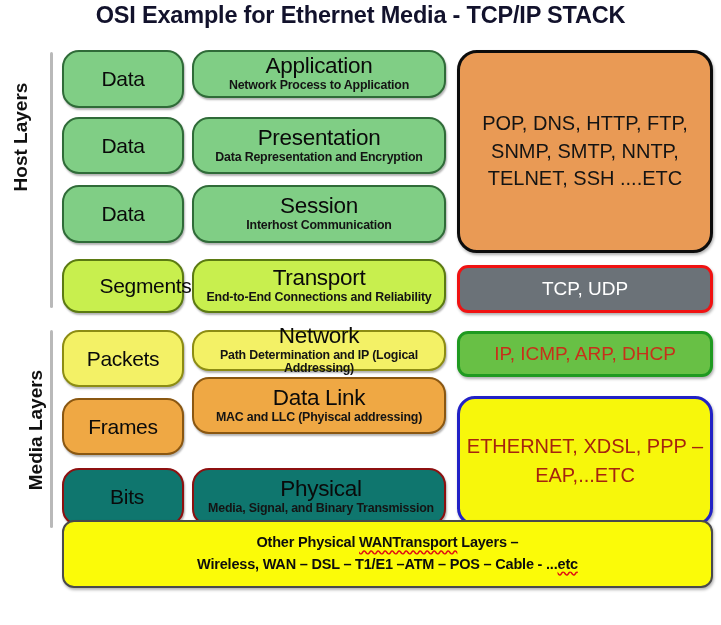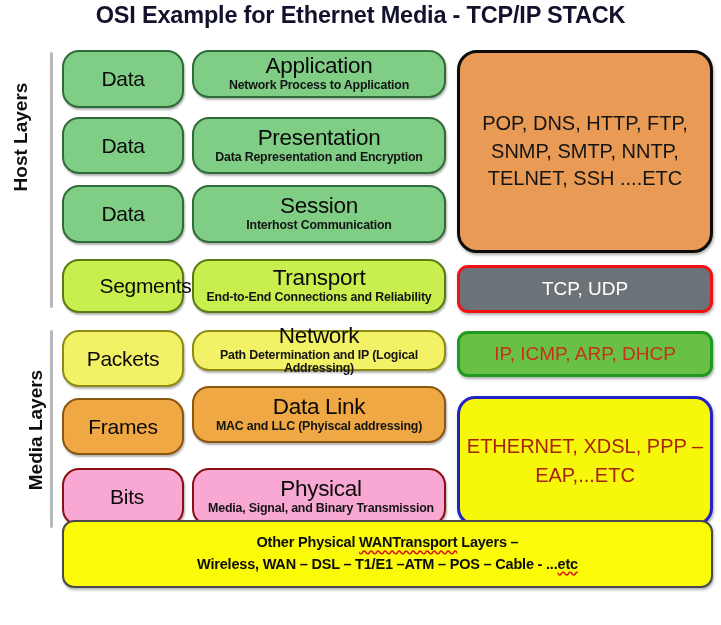--- a/index.html
+++ b/index.html
@@ -103,21 +103,21 @@
     text-align: center;
     letter-spacing: -0.2px;
     margin-top: 1px;
   }
 
   
   .c-green   { background: #80ce85; border-color: #2f6b38; }
   .c-ygreen  { background: #c8ef4e; border-color: #5b7a12; }
   .c-yellow  { background: #f3f166; border-color: #8c8c13; }
   .c-orange  { background: #efa844; border-color: #8a5711; }
-  .c-red     { background: #f9a8d4; border-color: #8d1010; padding-left: 8px; }
+  .c-red     { background: #0f766e; border-color: #8d1010; padding-left: 8px; }
 
   
   .proto {
     position: absolute;
     left: 457px;
     width: 256px;
     box-sizing: border-box;
     display: flex;
     align-items: center;
     justify-content: center;
@@ -226,21 +226,21 @@
     <span class="desc">End-to-End Connections and Reliability</span>
   </div>
 
   <div class="pdu c-yellow" style="top:330px; height:57px;">Packets</div>
   <div class="layer c-yellow" style="top:330px; height:41px;">
     <span class="name">Network</span>
     <span class="desc">Path Determination and IP (Logical Addressing)</span>
   </div>
 
   <div class="pdu c-orange" style="top:398px; height:57px;">Frames</div>
-  <div class="layer c-orange" style="top:386px; height:57px;">
+  <div class="layer c-orange" style="top:377px; height:57px;">
     <span class="name">Data Link</span>
     <span class="desc">MAC and LLC (Phyiscal addressing)</span>
   </div>
 
   <div class="pdu c-red" style="top:468px; height:58px;">Bits</div>
   <div class="layer c-red" style="top:468px; height:58px;">
     <span class="name">Physical</span>
     <span class="desc">Media, Signal, and Binary Transmission</span>
   </div>
 

